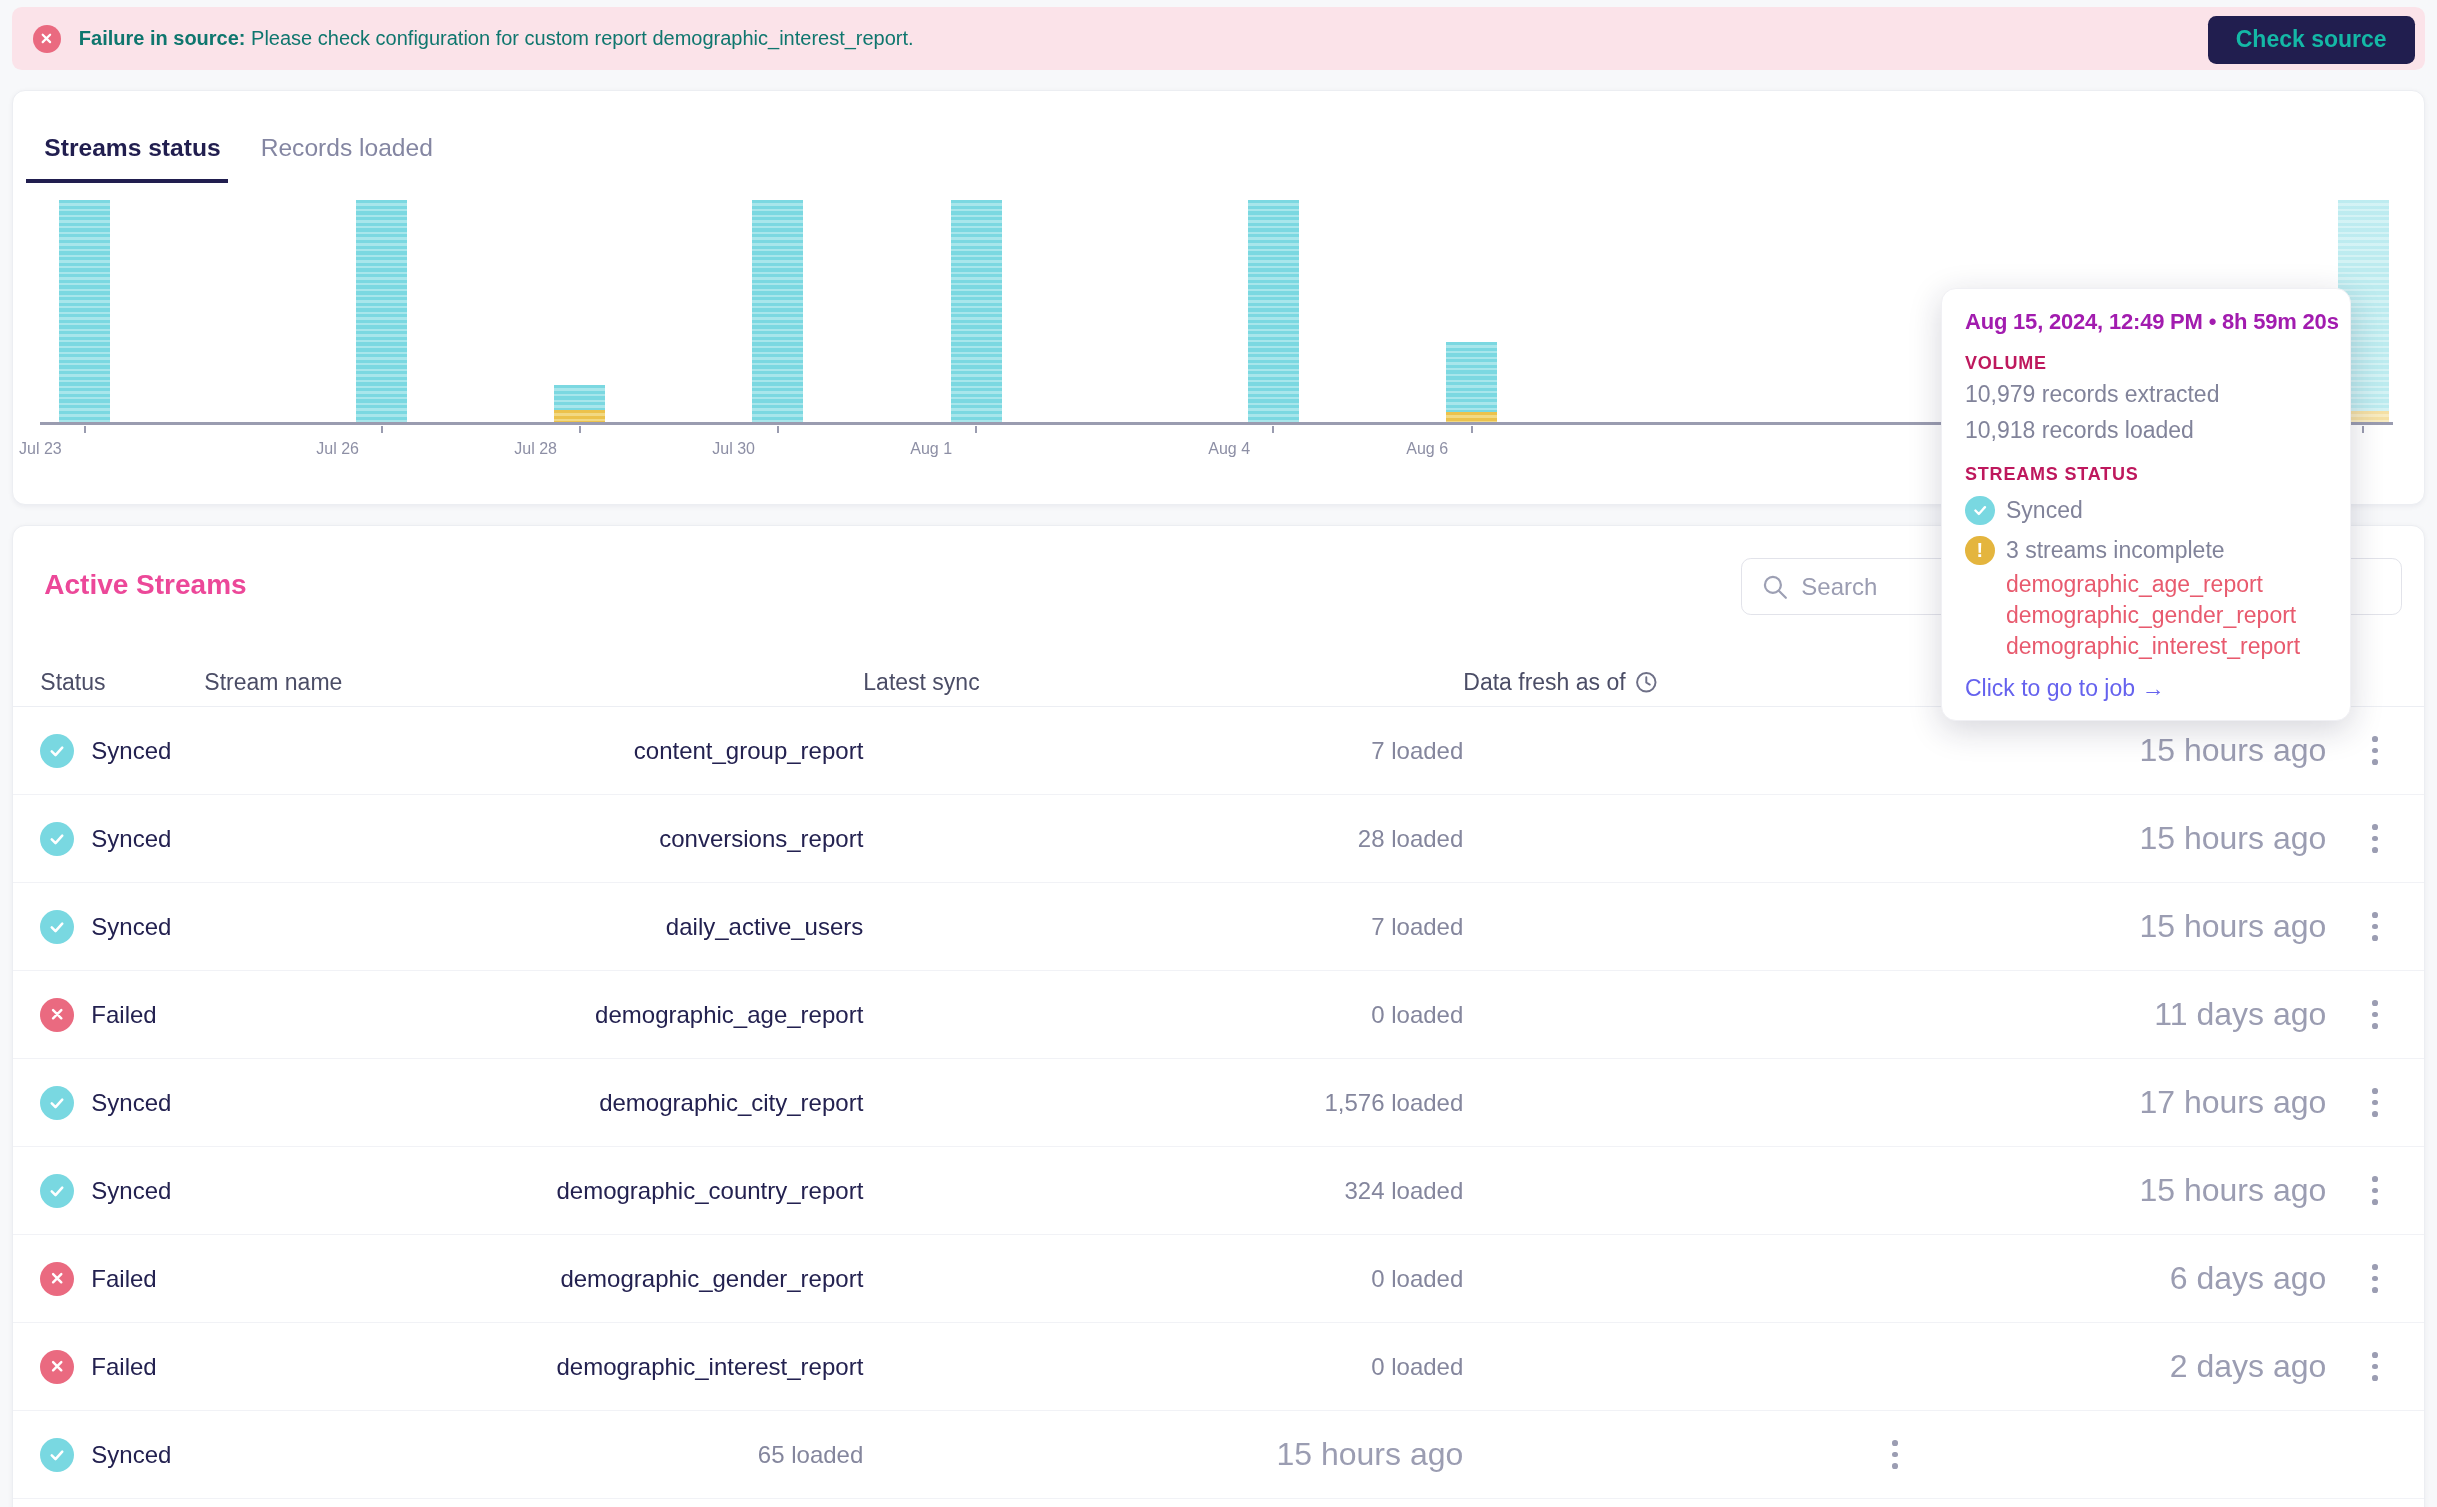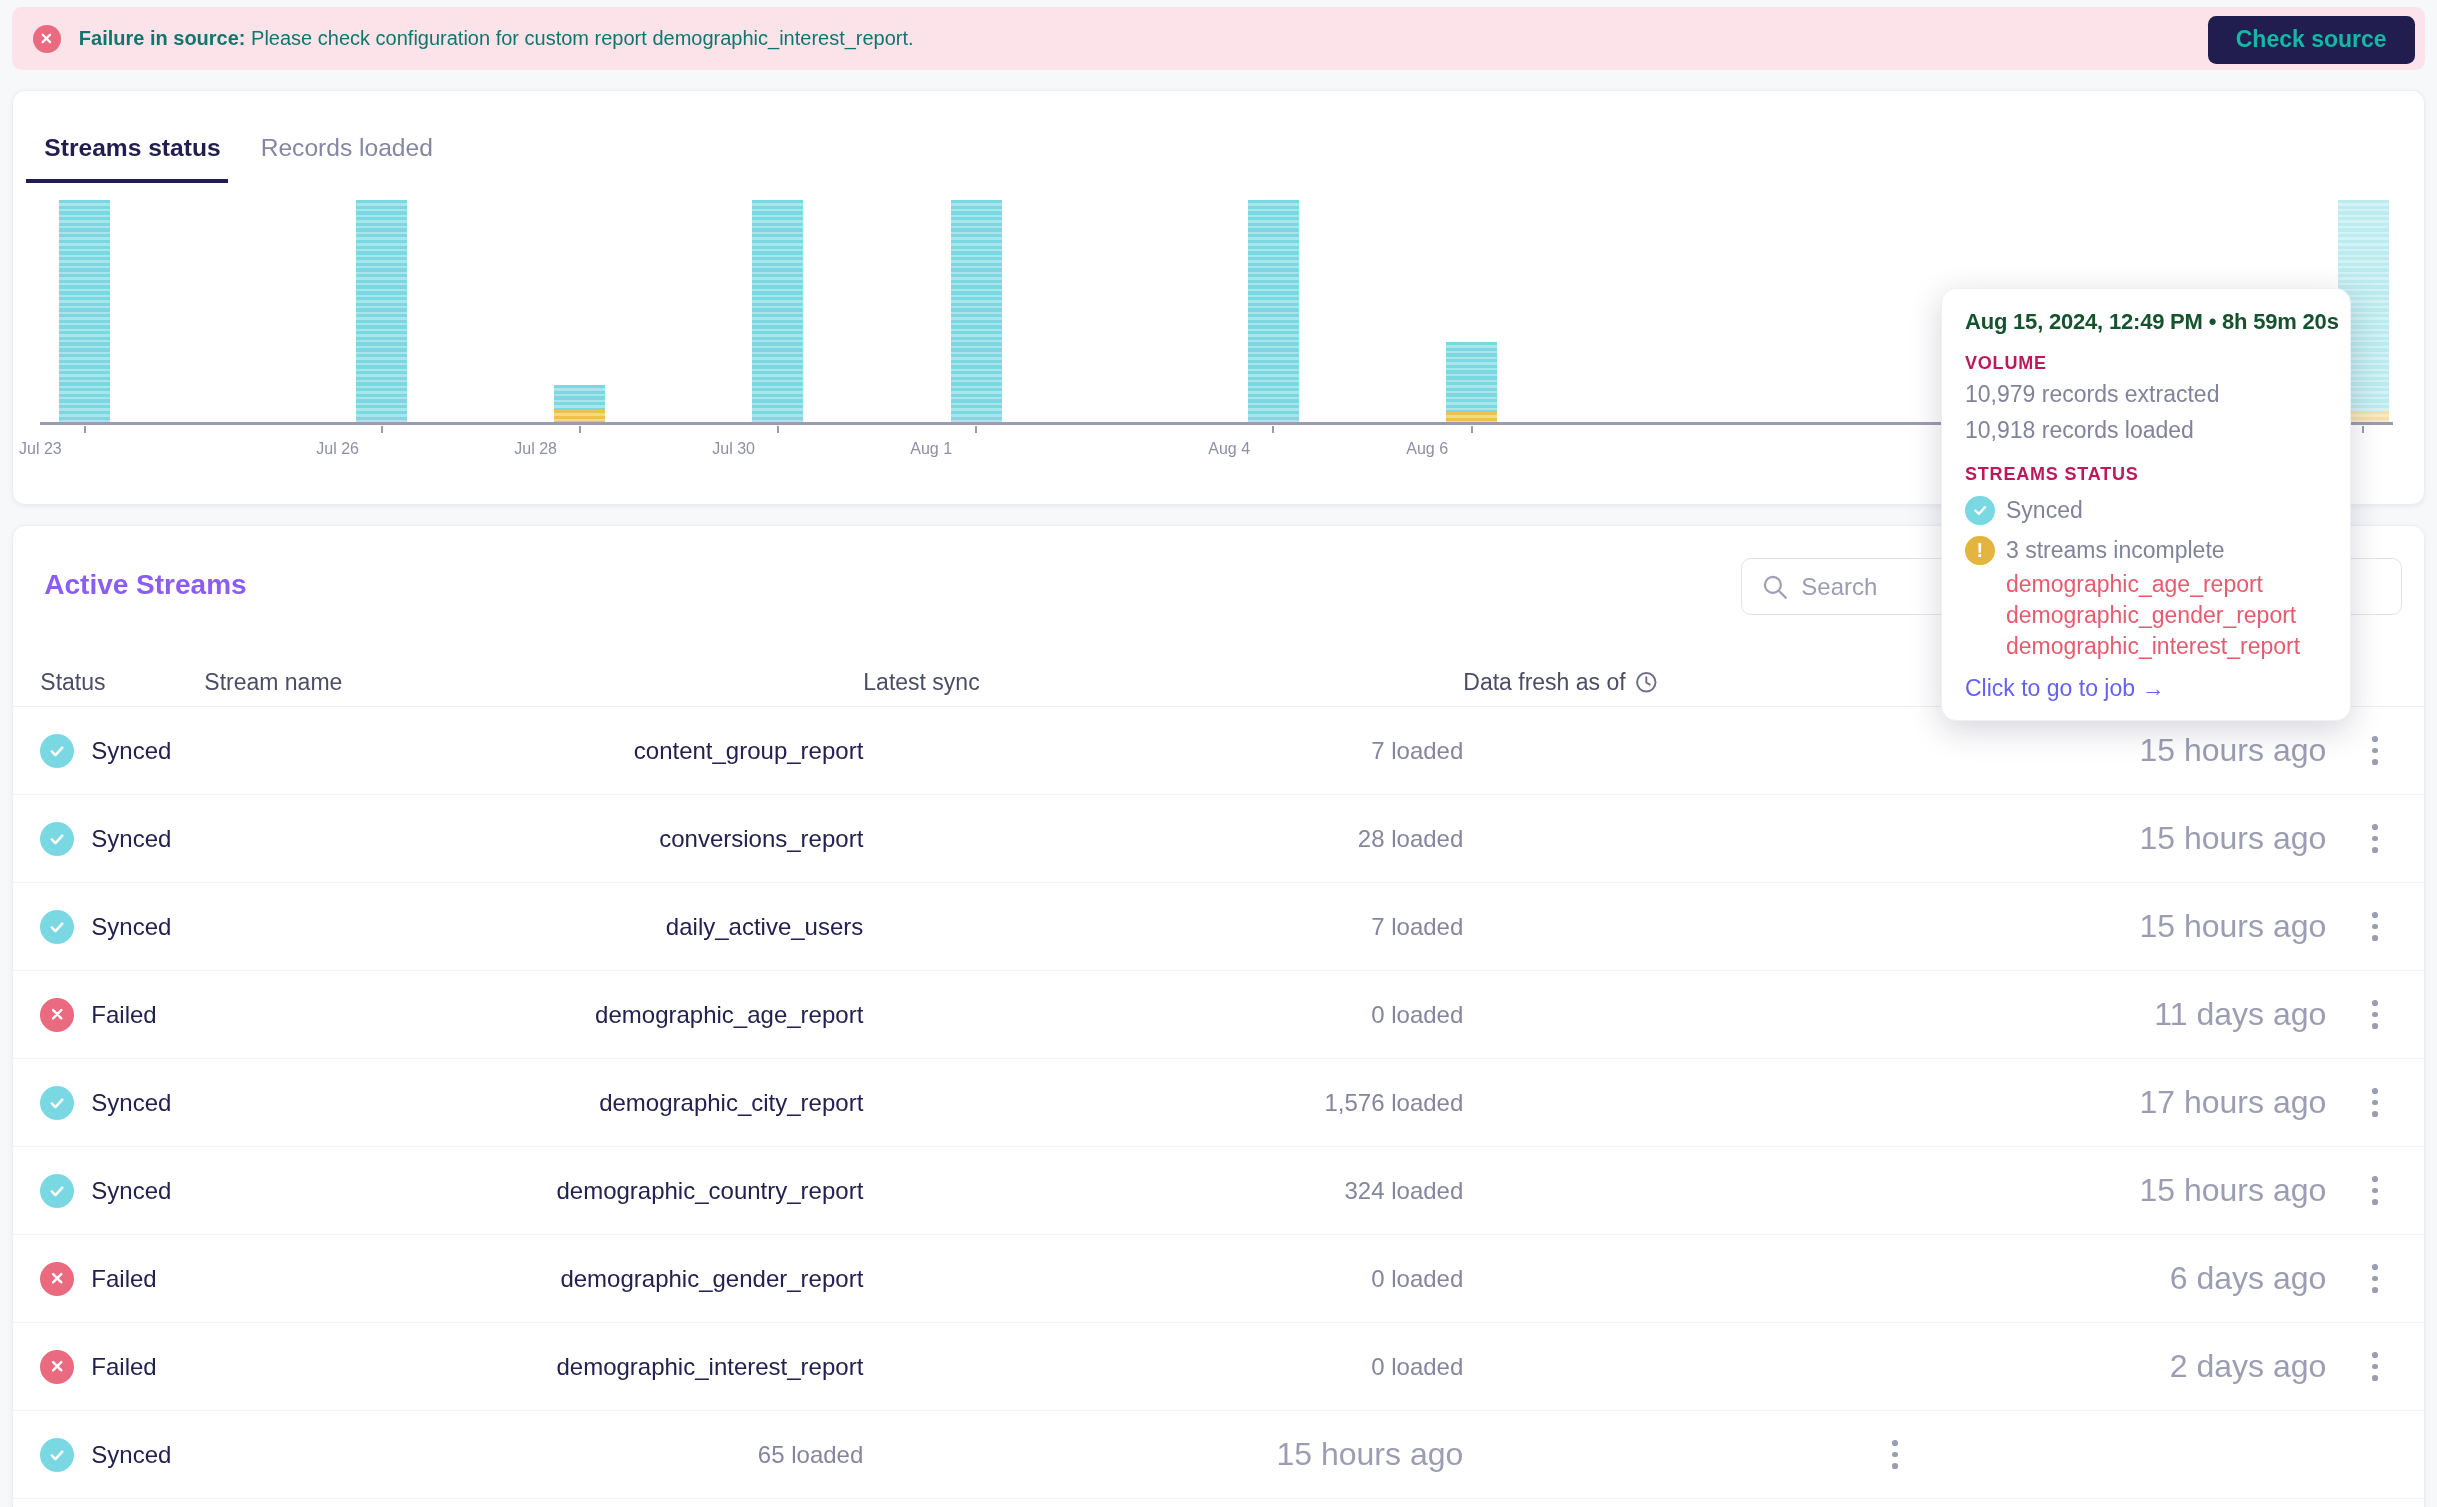--- a/index.html
+++ b/index.html
@@ -39,37 +39,37 @@
   .bar-incomplete { position:absolute; left:0; right:0; bottom:0;
     background:repeating-linear-gradient(180deg,#ecc24c 0px,#ecc24c 3.3px,#f2d983 3.3px,#f2d983 5.7px); }
   .tick { position:absolute; top:226px; width:1.6px; height:7.4px; background:#9a9cb0; }
   .xlabel { position:absolute; top:240px; width:131px; text-align:left;
     font-size:16px; color:#8d8fa5; }
 
   
   .tooltip { position:absolute; left:1941px; top:288px; width:410px; background:#fff;
     border:0.8px solid #f0f0f4; border-radius:14.8px; padding:19.7px 21.3px 18px 23px;
     box-shadow:0 8.2px 33px rgba(30,30,60,.18); z-index:50; }
-  .tt-title { font-size:22px; font-weight:700; color:#14532d; letter-spacing:-0.2px;
+  .tt-title { font-size:22px; font-weight:700; color:#a21caf; letter-spacing:-0.2px;
     white-space:nowrap; line-height:26px; }
   .tt-label { font-size:18px; font-weight:700; letter-spacing:0.8px; color:#be185d;
     margin-top:18px; }
   .tt-line { font-size:23px; color:#81839a; line-height:29.5px; margin-top:6.6px; }
   .tt-row { display:flex; align-items:center; gap:11.5px; margin-top:10.7px; }
   .tt-row .tt-text { font-size:23px; color:#81839a; }
   .tt-badge { width:29.5px; height:29.5px; border-radius:50%; flex:0 0 auto;
     display:flex; align-items:center; justify-content:center; }
   .tt-badge.teal { background:#79d8e1; }
   .tt-badge.amber { background:#e4b53e; color:#fff; font-size:19.7px; font-weight:700; }
   .tt-streams { margin:3.3px 0 0 41px; }
   .tt-stream { font-size:23px; line-height:31px; color:#e85a6e; cursor:pointer; }
   .tt-link { margin-top:13px; font-size:23px; color:#6562ee; cursor:pointer; }
 
   
-  .as-title { position:absolute; left:31px; top:43px; font-size:28px; font-weight:700; color:#8b5cf6; }
+  .as-title { position:absolute; left:31px; top:43px; font-size:28px; font-weight:700; color:#ec4899; }
   .search-box { position:absolute; right:22px; top:32px; width:661px; height:57px;
     border:0.8px solid #e2e3ea; border-radius:9.8px; background:#fff;
     display:flex; align-items:center; padding-left:18px; gap:11.5px; }
   .search-box input { border:none; outline:none; font-size:24px; color:#232150; flex:1;
     font-family:inherit; background:transparent; }
   .search-box input::placeholder { color:#9b9db2; }
 
   .grid-row { display:grid; grid-template-columns:164px 659px 600px auto 98px;
     padding-left:27px; align-items:center;text-align:right; }
   .thead { position:absolute; left:0; right:0; top:133px; height:48px;

